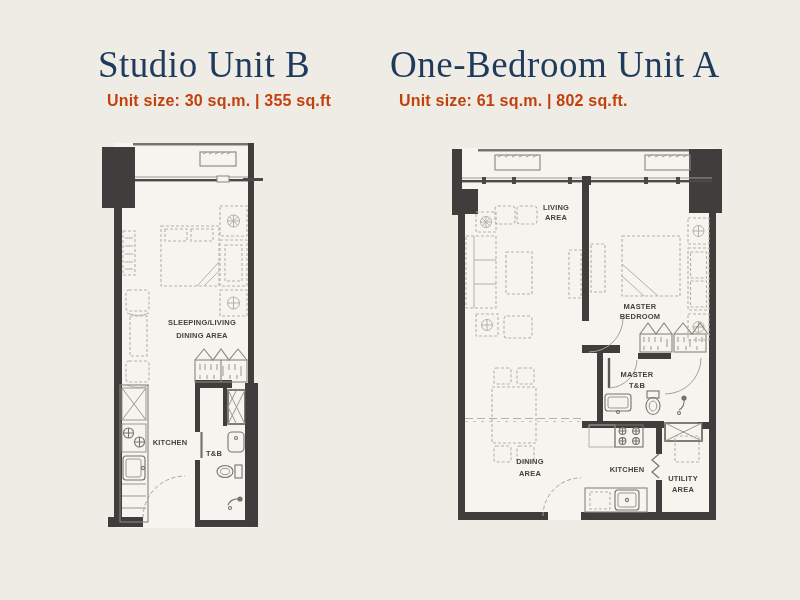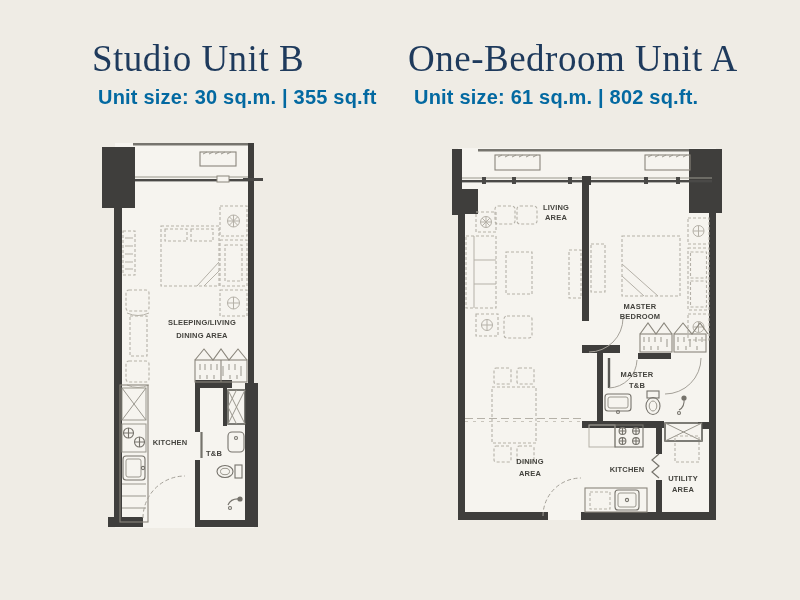--- a/index.html
+++ b/index.html
@@ -4,36 +4,36 @@
 <style>
   html,body{margin:0;padding:0;}
   body{
     width:800px;height:600px;
     background:#efece5;
     font-family:"Liberation Sans",sans-serif;
     position:relative;overflow:hidden;
   }
   .unit-header{position:absolute;top:40px;}
   .unit-header.studio{left:92px;}
-  .unit-header.onebed{left:408px;}
+  .unit-header.onebed{left:384px;}
   .unit-title{
-    margin:0;
+    margin:6px;
     font-family:"Liberation Serif",serif;
     font-weight:400;
     font-size:37px;
     line-height:1;
     color:#1e3a5c;
     letter-spacing:.5px;
     white-space:nowrap;
   }
   .unit-subtitle{
-    margin:9px 0 0 6px;
-    font-size:20px;
+    margin:9px 0 0 15px;
+    font-size:16px;
     font-weight:bold;
-    color:#0369a1;
+    color:#c2410c;
     letter-spacing:.2px;
     white-space:nowrap;
   }
   svg.plan{position:absolute;display:block;}
   svg.plan.studio-plan{left:97px;top:138px;}
   svg.plan.onebed-plan{left:448px;top:140px;}
   svg.plan text{
     font-family:"Liberation Sans",sans-serif;
     font-weight:bold;
     font-size:7.5px;

